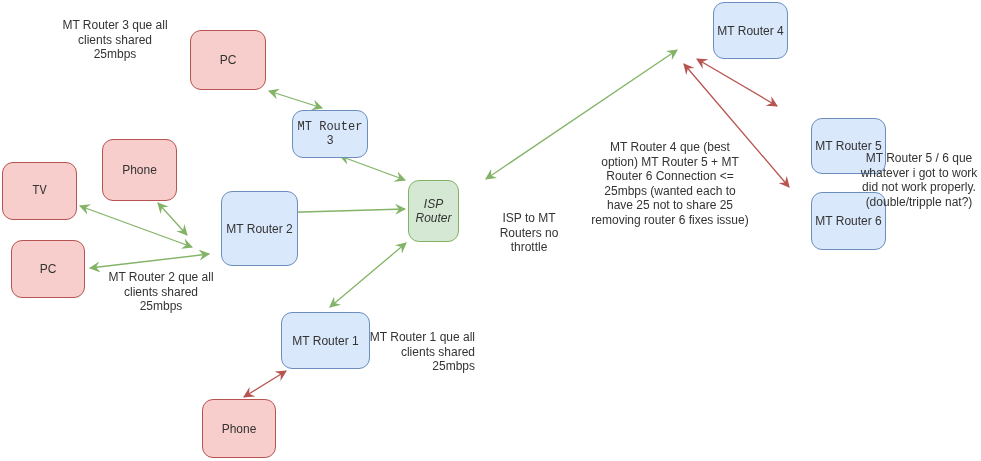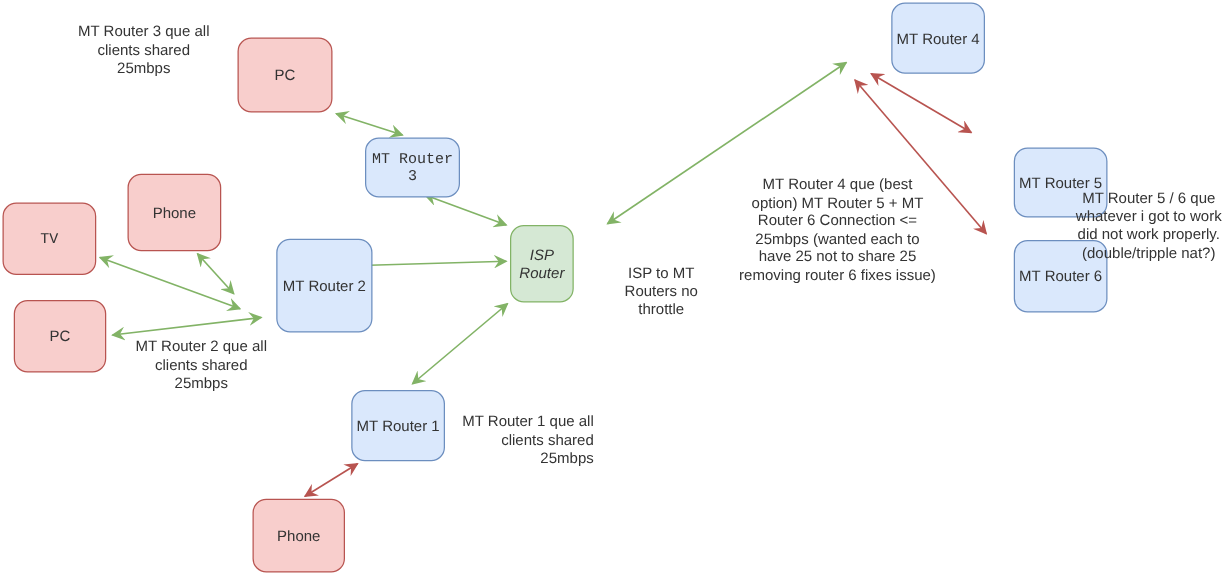--- a/index.html
+++ b/index.html
@@ -70,21 +70,21 @@
       </div>
       <div class="node router" style="left: 190px; top: 191px; width: 77px; height: 75px;">
         <span>MT Router 2</span>
       </div>
       <div class="node client" style="left: 11px; top: 240px; width: 74px; height: 58px;">
         <span>PC</span>
       </div>
       <div class="node isp" style="left: 408px; top: 180px; width: 51px; height: 62px; font-style: italic;">
         <span>ISP Router</span>
       </div>
-      <div class="node router" style="left: 250px; top: 312px; width: 75px; height: 57px;">
+      <div class="node router" style="left: 250px; top: 312px; width: 89px; height: 57px;">
         <span>MT Router 1</span>
       </div>
       <div class="node client" style="left: 202px; top: 399px; width: 74px; height: 59px;">
         <span>Phone</span>
       </div>
       <div class="node router" style="left: 682px; top: 2px; width: 75px; height: 57px;">
         <span>MT Router 4</span>
       </div>
       <div class="node router" style="left: 780px; top: 118px; width: 75px; height: 56px;">
         <span>MT Router 5</span>

